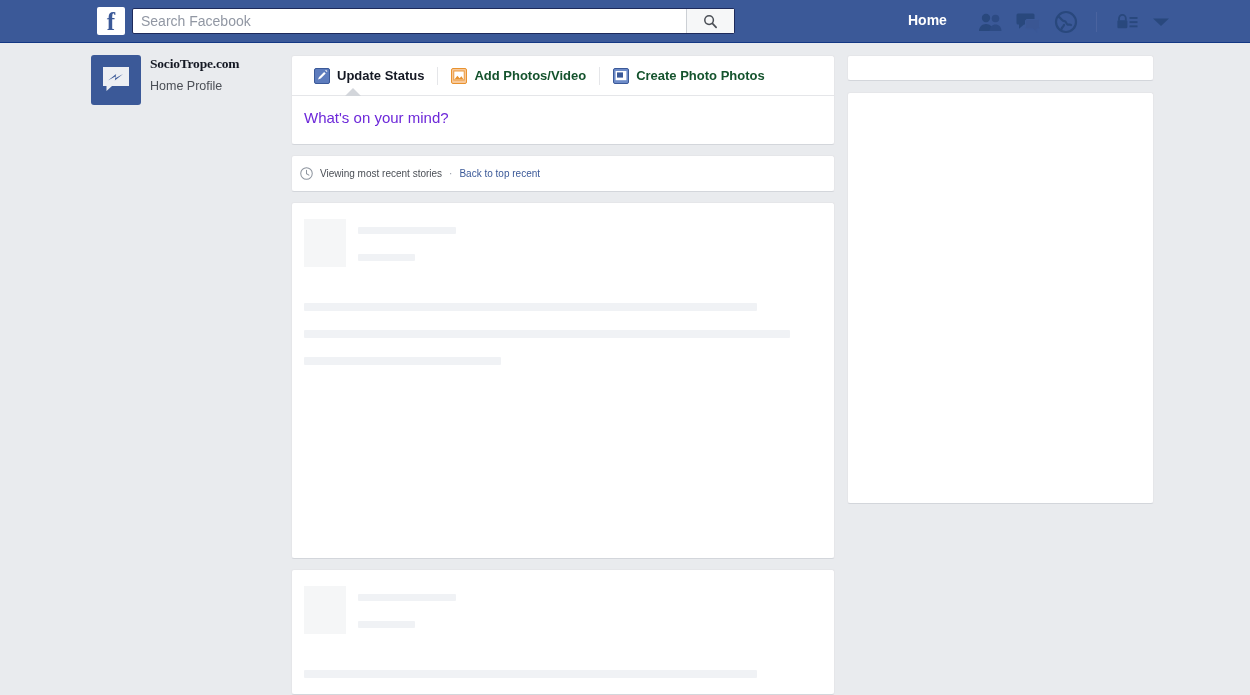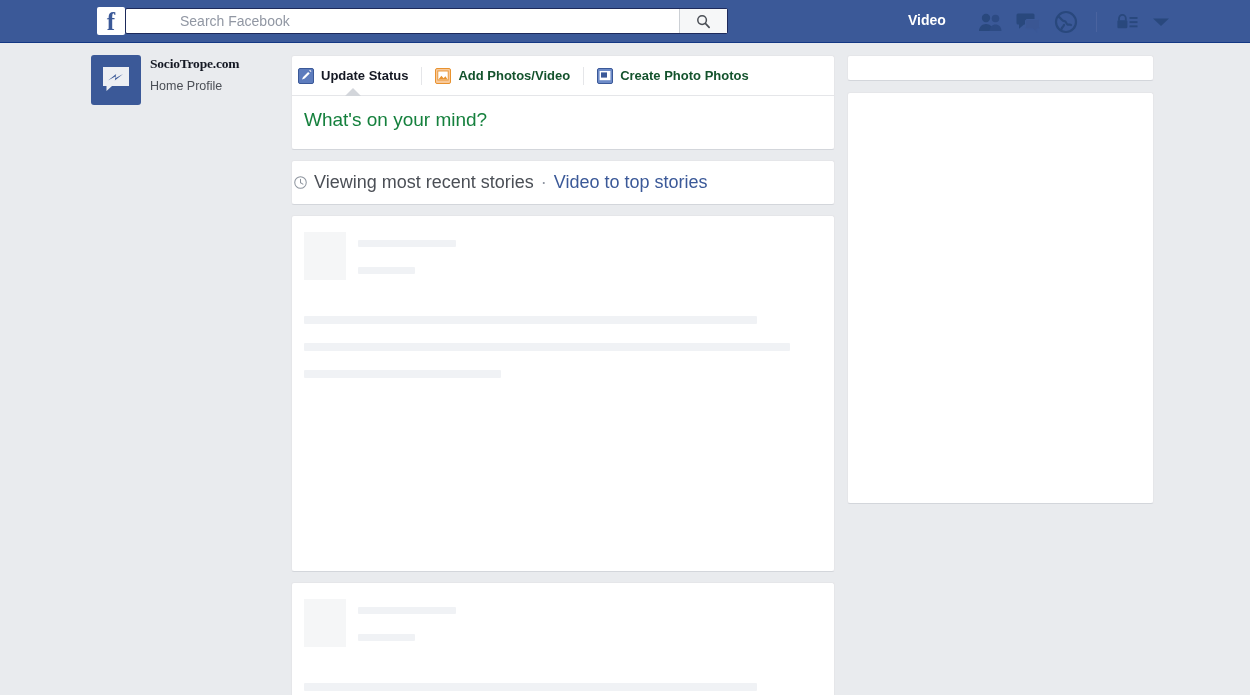--- a/index.html
+++ b/index.html
@@ -23,26 +23,26 @@
     background: #ffffff;
     border-radius: 2px;
     display: flex; align-items: flex-end; justify-content: center;
   }
   .fb-logo span {
     font-family: "Liberation Serif", serif;
     font-weight: bold; font-size: 25px; line-height: 26px;
     color: #3b5998;
   }
   .search-wrap {
-    position: absolute; left: 125px; top: 8px;
+    position: absolute; left: 132px; top: 8px;
     width: 603px; height: 26px;
     background: #ffffff;
     border: 1px solid #1d2a5b;
     border-radius: 2px;
-    display: flex; align-items: center; padding-left: 46px;
+    display: flex; align-items: center;
   }
   .search-input {
     flex: 1; height: 24px; border: 0; outline: none;
     padding: 0 8px; font-size: 14px; color: #333;
     font-family: "Liberation Sans", sans-serif;
     background: transparent;
   }
   .search-input::placeholder { color: #9197a3; }
   .search-btn {
     width: 48px; height: 24px;
@@ -96,21 +96,21 @@
     background: #ffffff;
     border: 1px solid #e5e6e9;
     border-bottom-color: #d3d6db;
     border-radius: 3px;
     margin-bottom: 10px;
   }
 
   
   .composer-tabs {
     display: flex; align-items: center;
-    height: 40px; padding: 0 4px;
+    height: 40px; padding: 0 20px;
     border-bottom: 1px solid #e5e6e9;
     position: relative;
   }
   .ctab {
     display: flex; align-items: center; gap: 7px;
     padding: 0 13px; height: 39px; cursor: pointer;
     font-size: 13px; font-weight: bold;
   }
   .ctab:first-child { padding-left: 2px; }
   .ctab.active { color: #141823; }
@@ -127,26 +127,26 @@
   .tab-pointer::after {
     content: ""; position: absolute;
     left: -8px; top: -1px;
     width: 0; height: 0;
     border-left: 8px solid transparent;
     border-right: 8px solid transparent;
     border-bottom: 8px solid #d3d6db;
     z-index: -1;
   }
   .composer-body { padding: 13px 12px 18px 12px; }
-  .composer-placeholder { font-size: 19px; color: #15803d; }
+  .composer-placeholder { font-size: 15px; color: #6d28d9; }
 
   
   .sortbar {
     display: flex; align-items: center; gap: 7px;
-    padding: 11px 2px; font-size: 18px;
+    padding: 11px 8px; font-size: 10px;
   }
   .sort-text { color: #4b4f56; }
   .sort-dot { color: #9197a3; }
   .sort-link { color: #3b5998; cursor: pointer; }
 
   
   .post { padding: 16px 12px 0 12px; }
   .post.p1 { height: 355px; }
   .post.p2 { height: 124px; }
   .sk-head { display: flex; gap: 12px; }
@@ -183,21 +183,21 @@
   <div class="search-wrap">
     <input class="search-input" type="text" placeholder="Search Facebook" style="">
     <button class="search-btn">
       <svg width="15" height="15" viewBox="0 0 16 16">
         <circle cx="6.5" cy="6.5" r="4.6" fill="none" stroke="#4b4f56" stroke-width="1.6"></circle>
         <line x1="10" y1="10" x2="14" y2="14.2" stroke="#4b4f56" stroke-width="1.8" stroke-linecap="round"></line>
       </svg>
     </button>
   </div>
 
-  <a class="home-link">Video</a>
+  <a class="home-link">Home</a>
 
   <div class="nav-icons">
     <div class="nav-ico">
       <svg width="26" height="20" viewBox="0 0 26 20">
         <circle cx="8" cy="6" r="4.2" fill="#29487d"></circle>
         <path d="M1 19c0-4.2 3.1-7 7-7s7 2.8 7 7z" fill="#29487d"></path>
         <circle cx="17.5" cy="6.5" r="3.8" fill="#2d4b84"></circle>
         <path d="M11.5 19c0-4 2.7-6.6 6-6.6s6 2.6 6 6.6z" fill="#2d4b84"></path>
       </svg>
     </div>
@@ -293,21 +293,21 @@
     </div>
 
     <div class="card">
       <div class="sortbar">
         <svg width="13" height="13" viewBox="0 0 14 14">
           <circle cx="7" cy="7" r="6.2" fill="none" stroke="#8d949e" stroke-width="1.1"></circle>
           <path d="M7 3.6V7.2l2.6 1.6" fill="none" stroke="#8d949e" stroke-width="1.1" stroke-linecap="round"></path>
         </svg>
         <span class="sort-text">Viewing most recent stories</span>
         <span class="sort-dot">·</span>
-        <span class="sort-link">Video to top stories</span>
+        <span class="sort-link">Back to top recent</span>
       </div>
     </div>
 
     <div class="card">
       <div class="post p1">
         <div class="sk-head">
           <div class="sk-avatar"></div>
           <div class="sk-lines">
             <div class="sk-bar sk-n1"></div>
             <div class="sk-bar sk-n2"></div>

